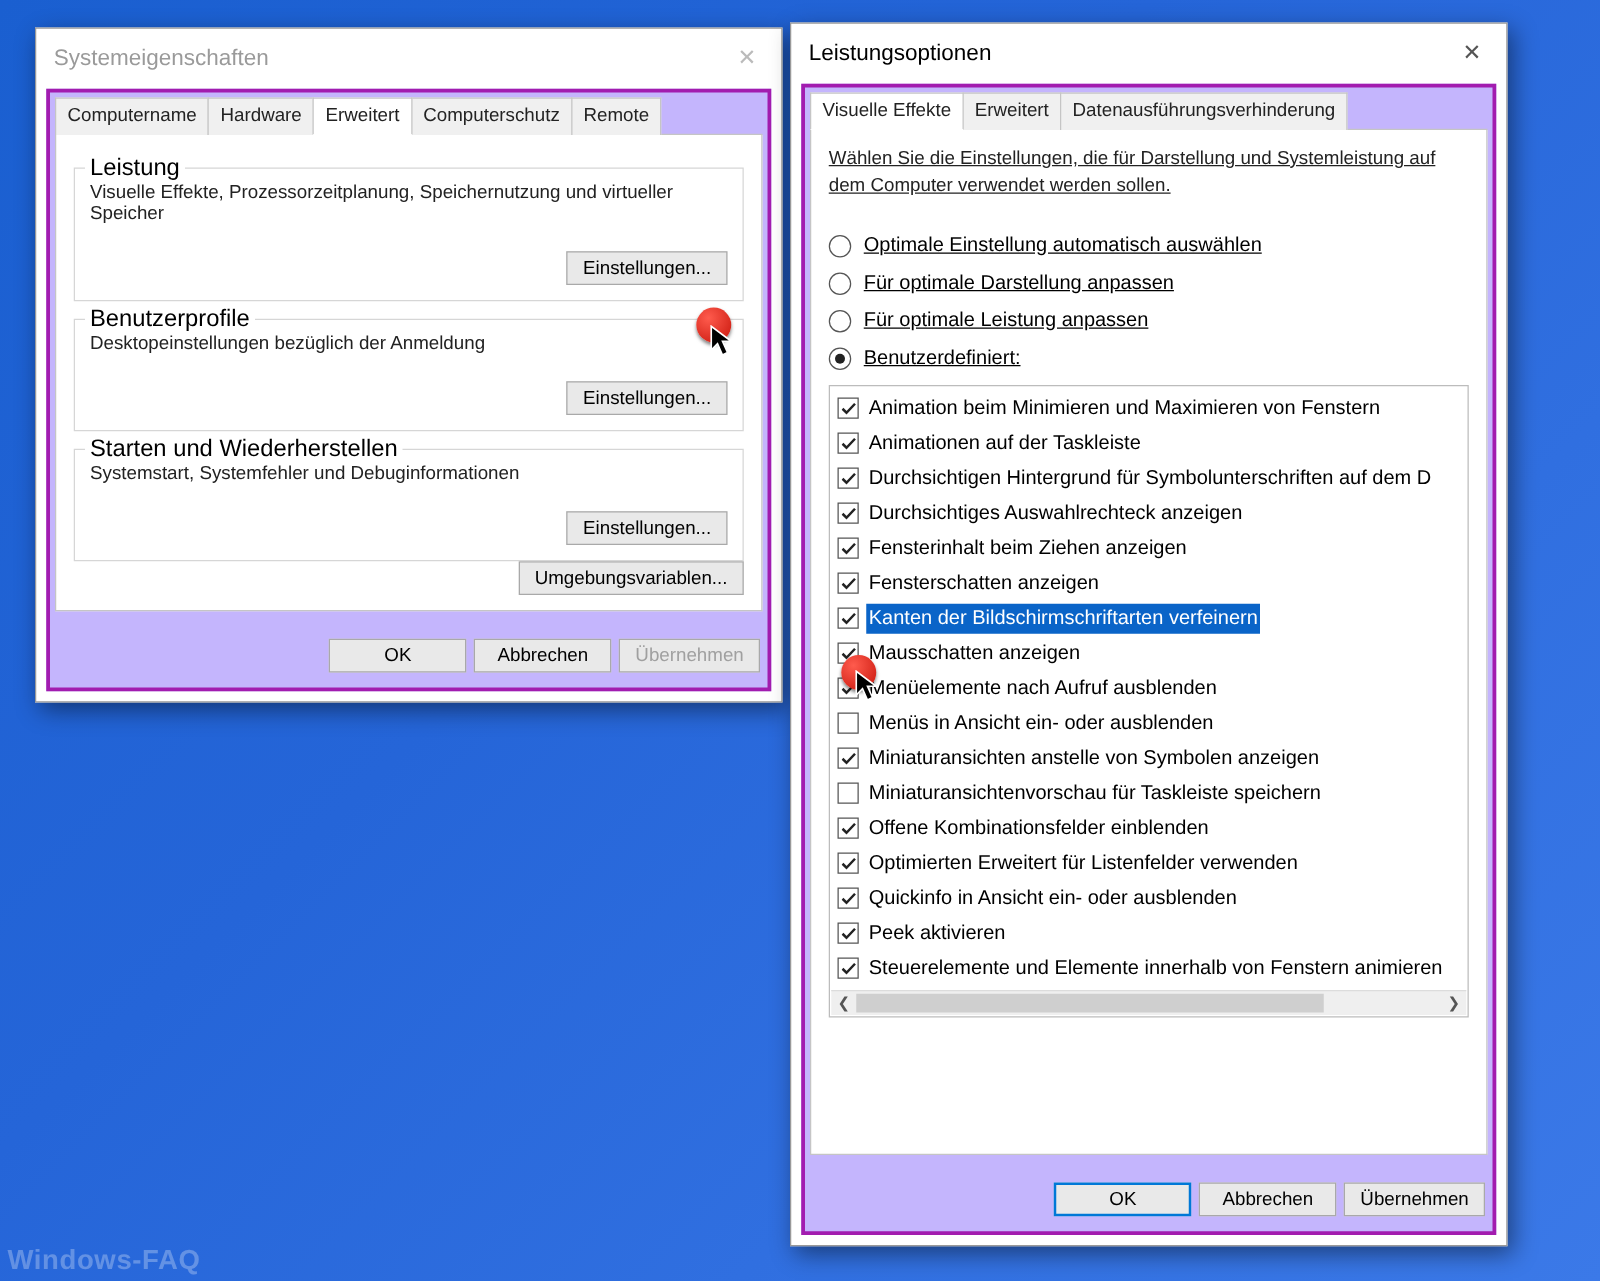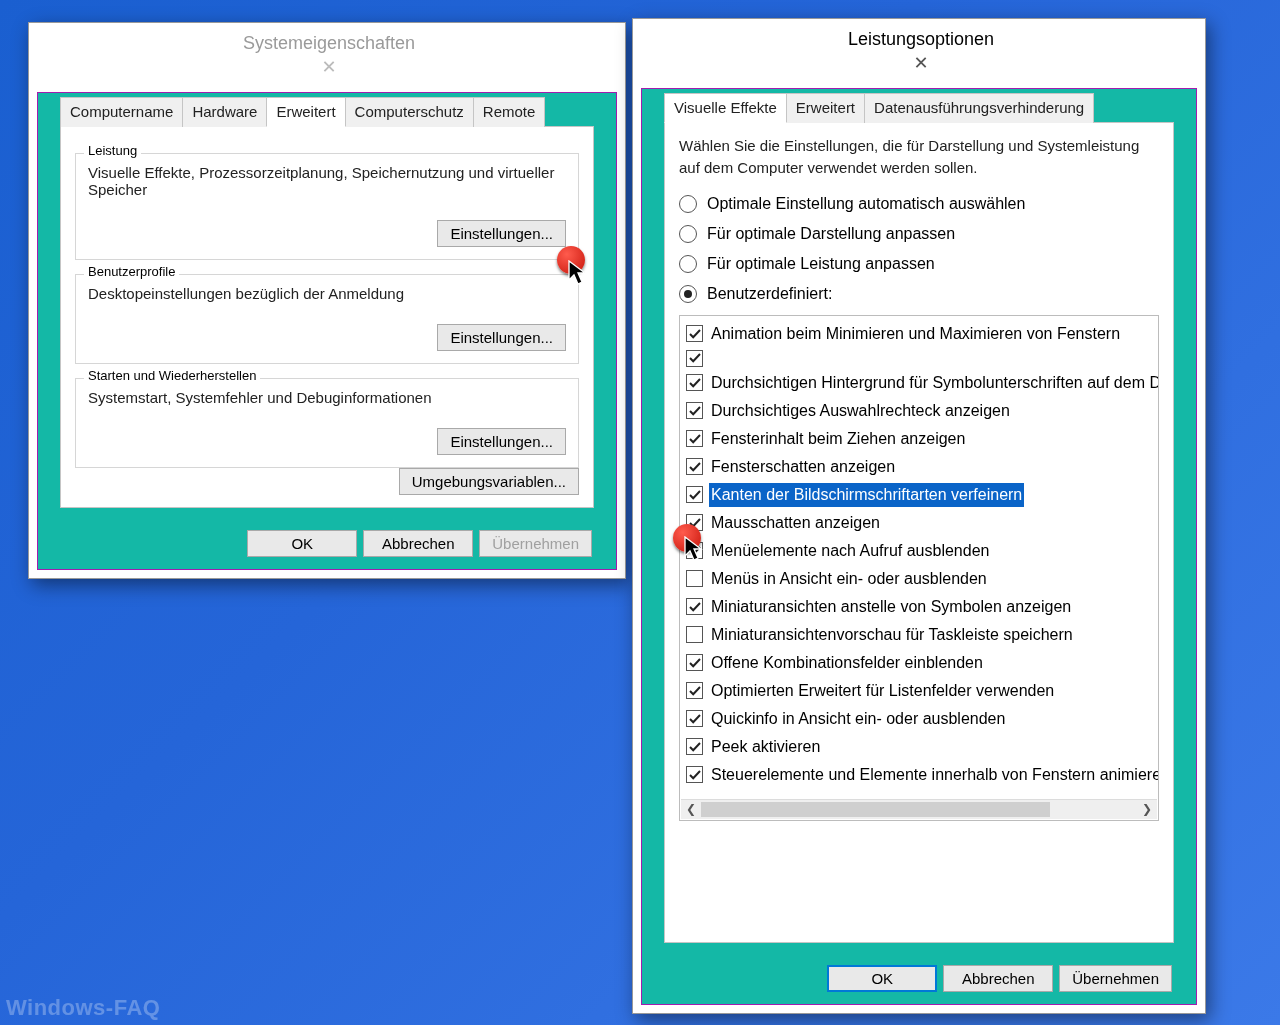--- a/index.html
+++ b/index.html
@@ -21,39 +21,38 @@
     background: #fff;
     border: 1px solid #999;
     box-shadow: 4px 6px 18px rgba(0,0,0,.45);
   }
   .titlebar {
     display: flex;
     align-items: center;
     justify-content: space-between;
     padding: 10px 10px 6px 14px;
     font-size: 18px;
-    flex-direction: column;
   }
   .titlebar.inactive { color: #9a9a9a; }
   .close-x {
     font-family: Arial, sans-serif;
     font-size: 18px;
     color: #555;
     background: none;
     border: none;
     padding: 4px 10px;
     line-height: 1;
   }
   .close-x.inactive { color: #bbb; }
 
   .inner {
     margin: 6px 8px 8px;
-    background: #14b8a6;
-    border: 1px solid #a21caf;
-    padding: 0 22px 12px;
+    background: #c4b5fd;
+    border: 3px solid #a21caf;
+    padding: 0 4px 12px;
   }
 
   
   .tabs {
     display: flex;
     padding-top: 4px;
     border-bottom: 1px solid #c5c5c5;
     font-size: 15px;
   }
   .tab {
@@ -86,21 +85,21 @@
     margin-top: 14px;
     padding: 10px 12px 12px;
     position: relative;
   }
   .group-legend {
     position: absolute;
     top: -11px;
     left: 8px;
     background: #fff;
     padding: 0 4px;
-    font-size: 13px;
+    font-size: 19px;
   }
   .group-desc { color: #222; margin-bottom: 22px; }
   .row-right { text-align: right; }
 
   
   .win-btn {
     display: inline-block;
     min-width: 110px;
     padding: 4px 12px;
     background: #e9e9e9;
@@ -115,28 +114,29 @@
   .footer-row {
     margin-top: 22px;
     text-align: right;
     display: flex;
     justify-content: flex-end;
     gap: 6px;
     padding-right: 2px;
   }
 
   
-  .instruction { color: #222; line-height: 1.45; margin-bottom: 16px; }
+  .instruction { color: #222; line-height: 1.45; margin-bottom: 28px; text-decoration: underline; }
 
   .radio-row {
     display: flex;
     align-items: center;
     gap: 10px;
     margin-bottom: 12px;
     font-size: 16px;
+    text-decoration: underline;
   }
   .radio {
     width: 18px;
     height: 18px;
     border: 1px solid #555;
     border-radius: 50%;
     display: inline-flex;
     align-items: center;
     justify-content: center;
     background: #fff;
@@ -333,20 +333,21 @@
               </svg>
             </span>
             <span class="label">Animation beim Minimieren und Maximieren von Fenstern</span>
           </div>
           <div class="effect-row">
             <span class="chk checked">
               <svg width="12" height="12" viewBox="0 0 12 12">
                 <path d="M1 6 L4.2 9.2 L11 2" fill="none" stroke="#222" stroke-width="2"></path>
               </svg>
             </span>
+            <span class="label">Animationen auf der Taskleiste</span>
           </div>
           <div class="effect-row">
             <span class="chk checked">
               <svg width="12" height="12" viewBox="0 0 12 12">
                 <path d="M1 6 L4.2 9.2 L11 2" fill="none" stroke="#222" stroke-width="2"></path>
               </svg>
             </span>
             <span class="label">Durchsichtigen Hintergrund für Symbolunterschriften auf dem D</span>
           </div>
           <div class="effect-row">

